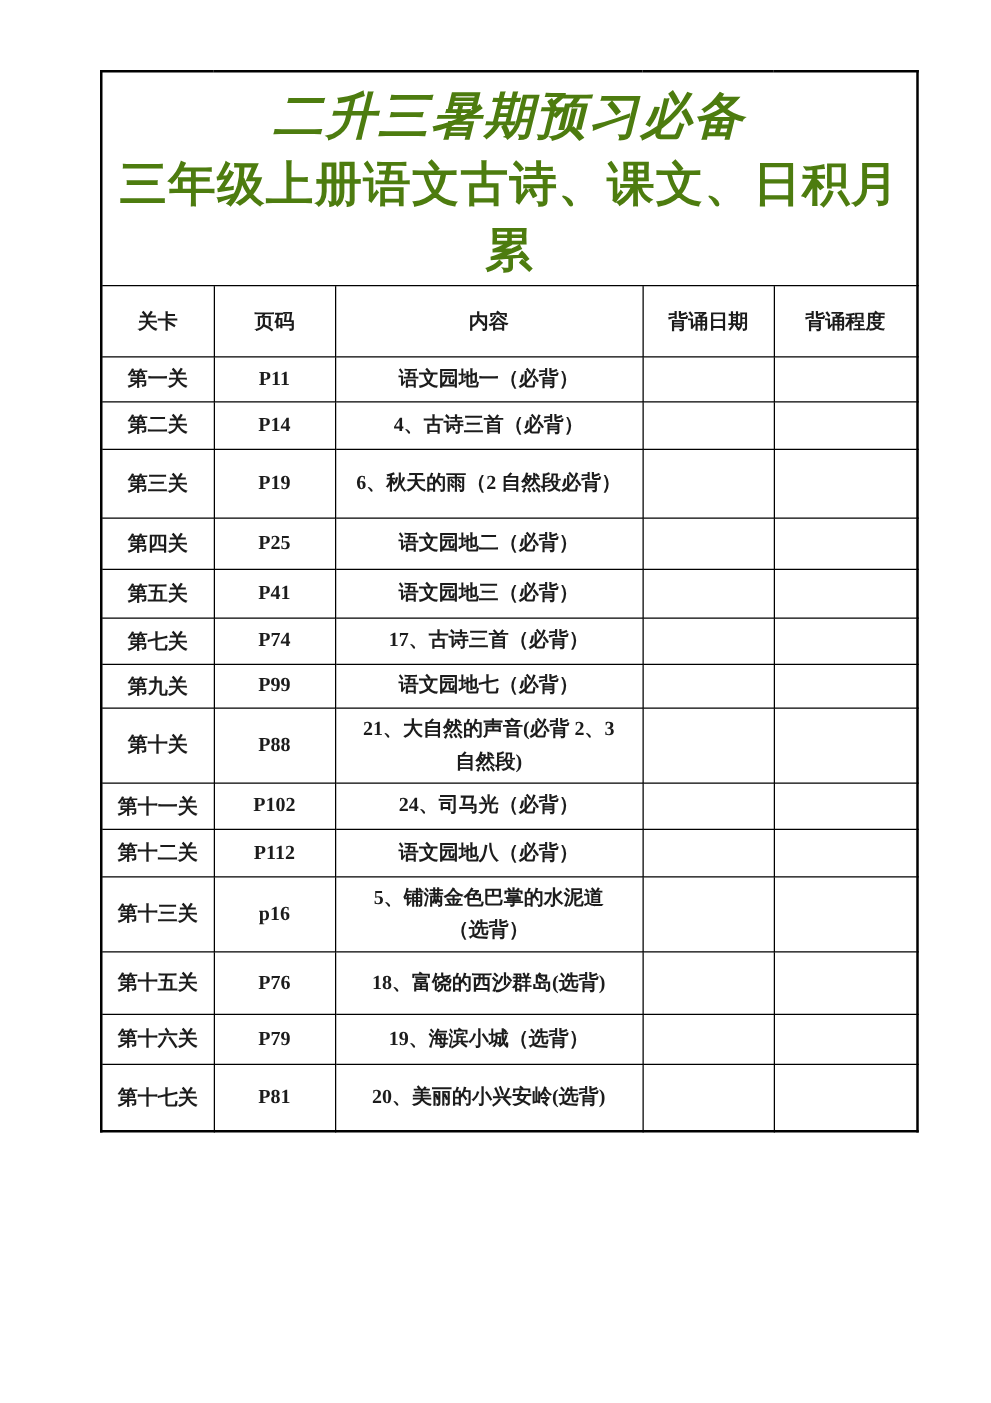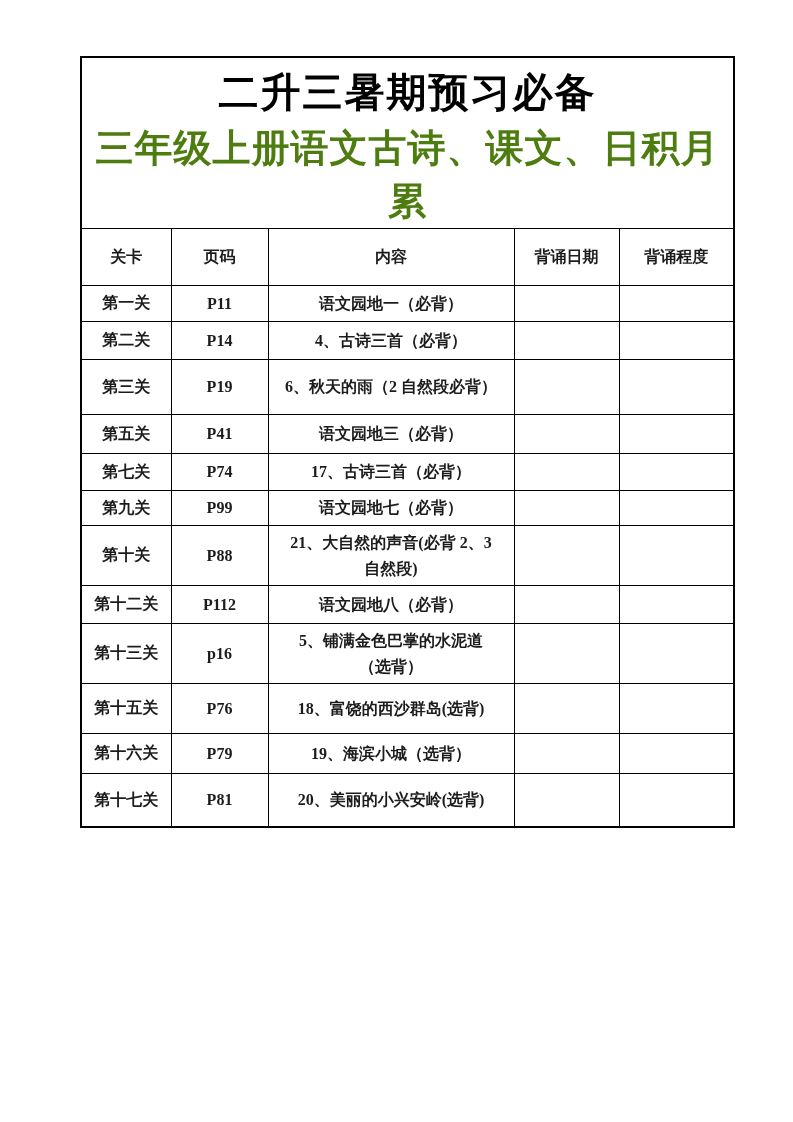--- a/index.html
+++ b/index.html
@@ -67,21 +67,21 @@
     <col style="width:90px">
     <col style="width:97px">
     <col style="width:246px">
     <col style="width:105px">
     <col style="width:115px">
   </colgroup>
 
   <tbody>
       <tr>
     <td colspan="5" class="title-cell">
-      <div class="title-line1" style="color: #000000;">二升三暑期预习必备</div>
+      <div class="title-line1" style="color: #4d7c0f; font-style: italic;">二升三暑期预习必备</div>
       <div class="title-line2" style="color: #4d7c0f;">三年级上册语文古诗、课文、日积月累</div>
     </td>
   </tr>
 
   <tr class="head-row">
     <td>关卡</td>
     <td>页码</td>
     <td>内容</td>
     <td>背诵日期</td>
     <td>背诵程度</td>
@@ -101,20 +101,27 @@
     <td></td>
     <td></td>
   </tr>
   <tr style="height:55px">
     <td>第三关</td>
     <td>P19</td>
     <td class="content-cell">6、秋天的雨（2 自然段必背）</td>
     <td></td>
     <td></td>
   </tr>
+  <tr style="height:41px">
+    <td>第四关</td>
+    <td>P25</td>
+    <td class="content-cell">语文园地二（必背）</td>
+    <td></td>
+    <td></td>
+  </tr>
   <tr style="height:39px">
     <td>第五关</td>
     <td>P41</td>
     <td class="content-cell">语文园地三（必背）</td>
     <td></td>
     <td></td>
   </tr>
   <tr style="height:37px">
     <td>第七关</td>
     <td>P74</td>
@@ -126,20 +133,27 @@
     <td>第九关</td>
     <td>P99</td>
     <td class="content-cell">语文园地七（必背）</td>
     <td></td>
     <td></td>
   </tr>
   <tr style="height:60px">
     <td>第十关</td>
     <td>P88</td>
     <td class="content-cell">21、大自然的声音(必背 2、3 自然段)</td>
+    <td></td>
+    <td></td>
+  </tr>
+  <tr style="height:37px">
+    <td>第十一关</td>
+    <td>P102</td>
+    <td class="content-cell">24、司马光（必背）</td>
     <td></td>
     <td></td>
   </tr>
   <tr style="height:38px">
     <td>第十二关</td>
     <td>P112</td>
     <td class="content-cell">语文园地八（必背）</td>
     <td></td>
     <td></td>
   </tr>

